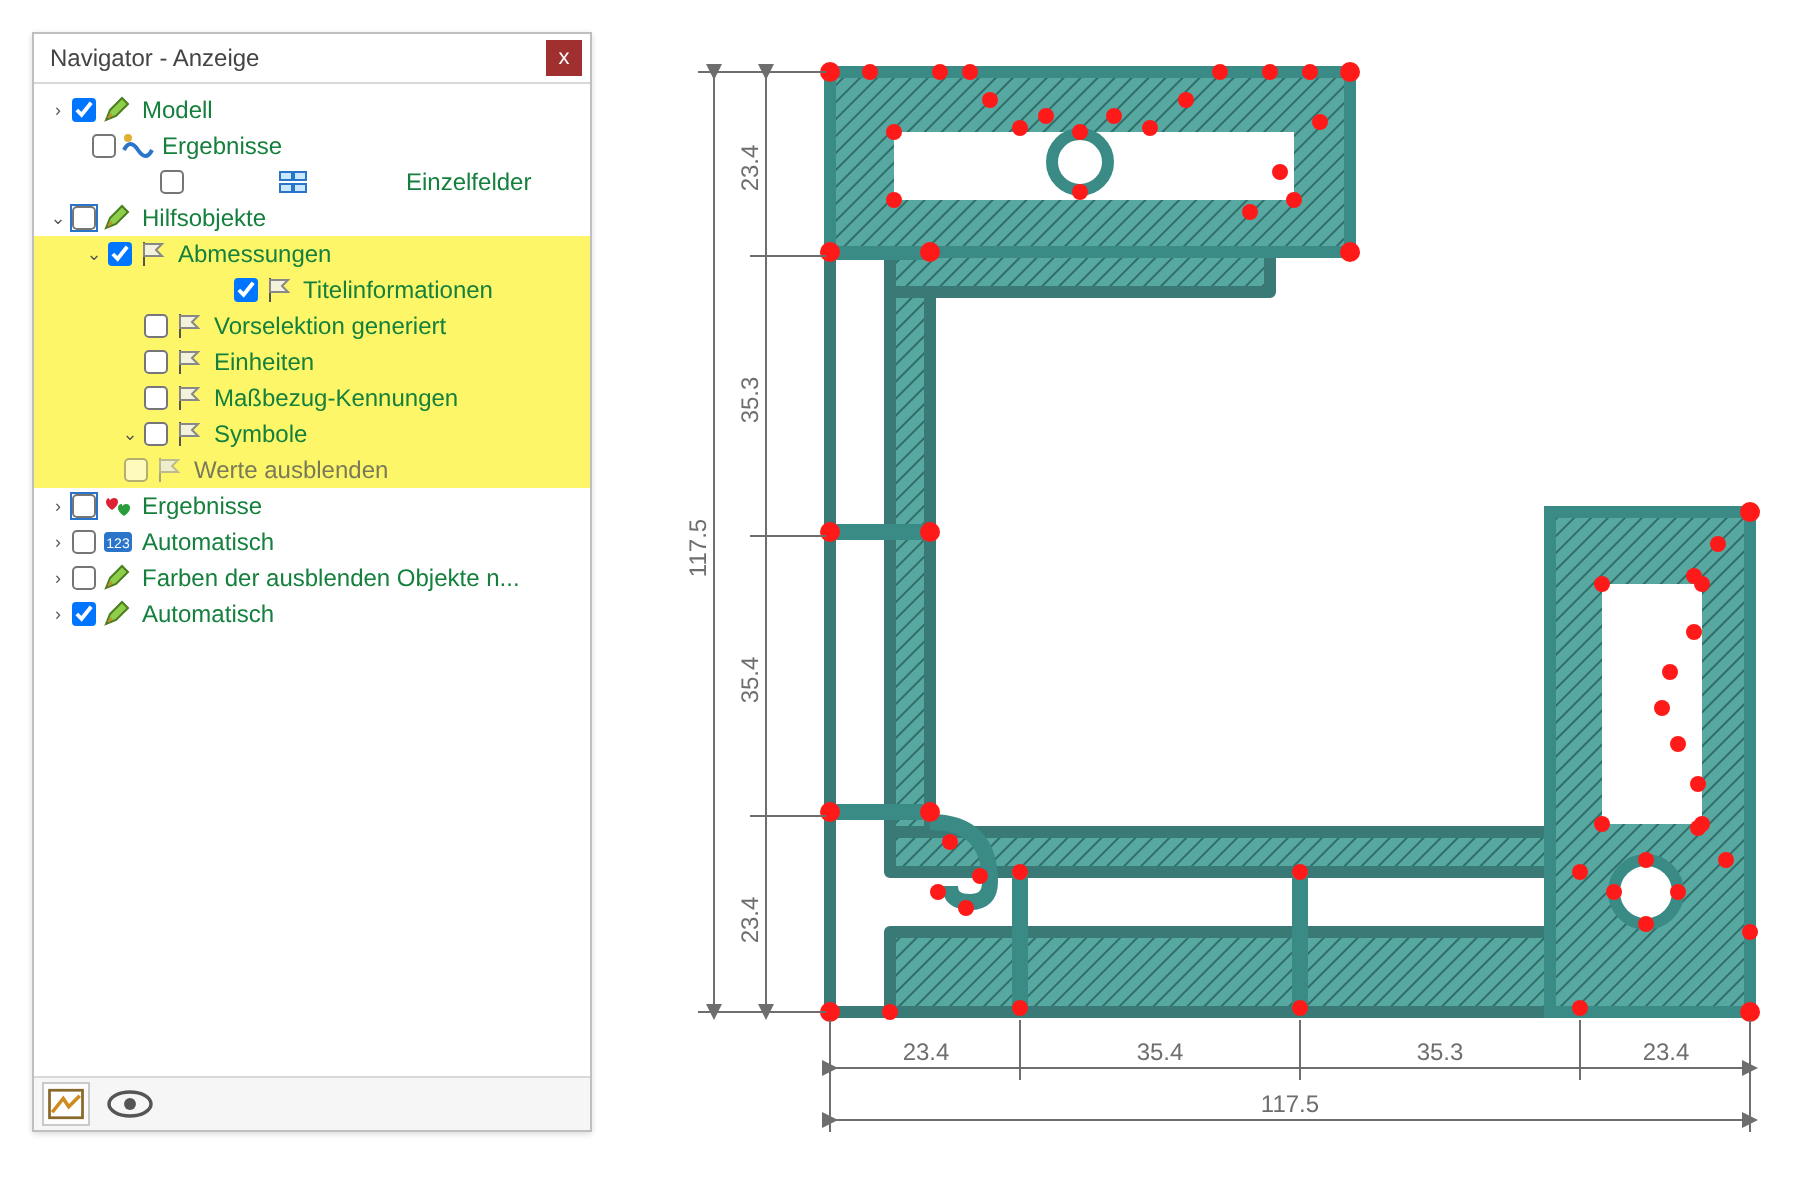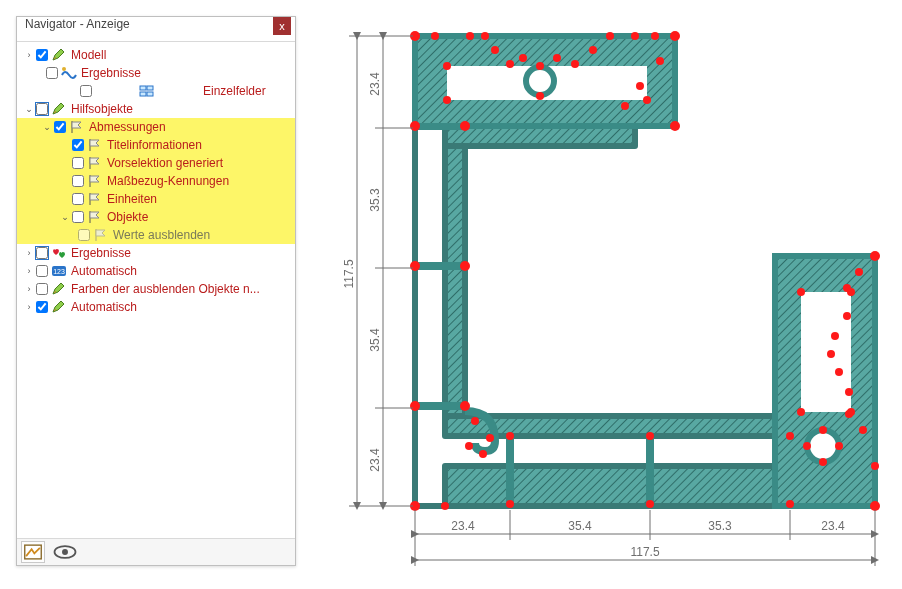--- a/index.html
+++ b/index.html
@@ -23,21 +23,21 @@
     border: 1px solid #bfbfbf;
     box-shadow: 0 1px 3px rgba(0,0,0,.15);
     background: #fff;
     display: flex;
     flex-direction: column;
   }
   .panel-header {
     height: 24px;
     padding: 0 4px 0 8px;
     display: flex;
-    align-items: flex-start;
+    align-items: center;
     font-size: 12px;
     color: #444;
     border-bottom: 1px solid #d9d9d9;
   }
   .panel-header .title { flex: 1; }
   .close-btn {
     width: 18px; height: 18px;
     background: #a03030;
     color: #fff;
     font-size: 11px;
@@ -65,21 +65,21 @@
   }
   .arrow.empty { visibility: hidden; }
   .cb {
     width: 12px; height: 12px; margin: 0 3px 0 0;
   }
   .icon {
     width: 16px; height: 16px; margin-right: 4px;
     display: inline-flex; align-items: center; justify-content: center;
   }
   .icon svg { width: 16px; height: 16px; }
-  .label { font-size: 12px; color: #b91c1c; }
+  .label { font-size: 12px; color: #15803d; }
   .label.dim { color: #7a7a5a; }
   .panel-footer {
     height: 26px;
     border-top: 1px solid #d9d9d9;
     display: flex;
     align-items: center;
     padding: 0 4px;
     gap: 6px;
     background: #f6f6f6;
   }
@@ -172,76 +172,76 @@
         <span class="arrow">⌄</span>
         <input type="checkbox" class="cb" checked="" style="">
         <span class="icon">
           <svg viewBox="0 0 16 16">
             <line x1="3" y1="2" x2="3" y2="14" stroke="#555"></line>
             <path d="M3 3 L12 3 L9 6 L12 9 L3 9 Z" fill="#f2f2dd" stroke="#888"></path>
           </svg>
         </span>
         <span class="label">Abmessungen</span>
       </div>
+      <div class="node hl" style="padding-left: 42px; justify-content: center;">
+        <span class="arrow empty"></span>
+        <input type="checkbox" class="cb" checked="" style="">
+        <span class="icon">
+          <svg viewBox="0 0 16 16">
+            <line x1="3" y1="2" x2="3" y2="14" stroke="#555"></line>
+            <path d="M3 3 L12 3 L9 6 L12 9 L3 9 Z" fill="#f2f2dd" stroke="#888"></path>
+          </svg>
+        </span>
+        <span class="label">Titelinformationen</span>
+      </div>
       <div class="node hl" style="padding-left: 42px;">
         <span class="arrow empty"></span>
-        <input type="checkbox" class="cb" checked="" style="">
-        <span class="icon">
-          <svg viewBox="0 0 16 16">
-            <line x1="3" y1="2" x2="3" y2="14" stroke="#555"></line>
-            <path d="M3 3 L12 3 L9 6 L12 9 L3 9 Z" fill="#f2f2dd" stroke="#888"></path>
-          </svg>
-        </span>
-        <span class="label">Titelinformationen</span>
+        <input type="checkbox" class="cb" style="">
+        <span class="icon">
+          <svg viewBox="0 0 16 16">
+            <line x1="3" y1="2" x2="3" y2="14" stroke="#555"></line>
+            <path d="M3 3 L12 3 L9 6 L12 9 L3 9 Z" fill="#f2f2dd" stroke="#888"></path>
+          </svg>
+        </span>
+        <span class="label">Vorselektion generiert</span>
       </div>
       <div class="node hl" style="padding-left: 42px;">
         <span class="arrow empty"></span>
         <input type="checkbox" class="cb" style="">
         <span class="icon">
           <svg viewBox="0 0 16 16">
             <line x1="3" y1="2" x2="3" y2="14" stroke="#555"></line>
             <path d="M3 3 L12 3 L9 6 L12 9 L3 9 Z" fill="#f2f2dd" stroke="#888"></path>
           </svg>
         </span>
-        <span class="label">Vorselektion generiert</span>
+        <span class="label">Einheiten</span>
       </div>
       <div class="node hl" style="padding-left: 42px;">
         <span class="arrow empty"></span>
         <input type="checkbox" class="cb" style="">
         <span class="icon">
           <svg viewBox="0 0 16 16">
             <line x1="3" y1="2" x2="3" y2="14" stroke="#555"></line>
             <path d="M3 3 L12 3 L9 6 L12 9 L3 9 Z" fill="#f2f2dd" stroke="#888"></path>
           </svg>
         </span>
         <span class="label">Maßbezug-Kennungen</span>
-      </div>
-      <div class="node hl" style="padding-left: 42px;">
-        <span class="arrow empty"></span>
-        <input type="checkbox" class="cb" style="">
-        <span class="icon">
-          <svg viewBox="0 0 16 16">
-            <line x1="3" y1="2" x2="3" y2="14" stroke="#555"></line>
-            <path d="M3 3 L12 3 L9 6 L12 9 L3 9 Z" fill="#f2f2dd" stroke="#888"></path>
-          </svg>
-        </span>
-        <span class="label">Einheiten</span>
       </div>
       <div class="node hl" style="padding-left: 42px;">
         <span class="arrow">⌄</span>
         <input type="checkbox" class="cb" style="">
         <span class="icon">
           <svg viewBox="0 0 16 16">
             <line x1="3" y1="2" x2="3" y2="14" stroke="#555"></line>
             <path d="M3 3 L12 3 L9 6 L12 9 L3 9 Z" fill="#f2f2dd" stroke="#888"></path>
           </svg>
         </span>
-        <span class="label">Objekte</span>
-      </div>
-      <div class="node hl" style="padding-left: 48px;">
+        <span class="label">Symbole</span>
+      </div>
+      <div class="node hl" style="padding-left: 32px;">
         <span class="arrow empty"></span>
         <input type="checkbox" class="cb" style="opacity: 0.55;">
         <span class="icon">
           <svg viewBox="0 0 16 16">
             <line x1="3" y1="2" x2="3" y2="14" stroke="#a8a67a"></line>
             <path d="M3 3 L12 3 L9 6 L12 9 L3 9 Z" fill="#eeeecf" stroke="#bdbb8e"></path>
           </svg>
         </span>
         <span class="label dim">Werte ausblenden</span>
       </div>

